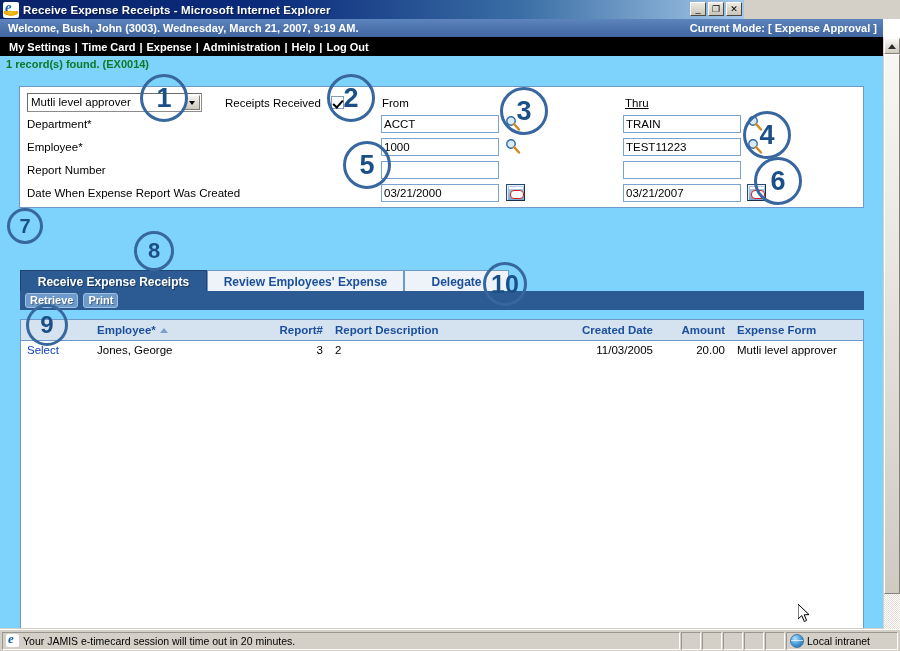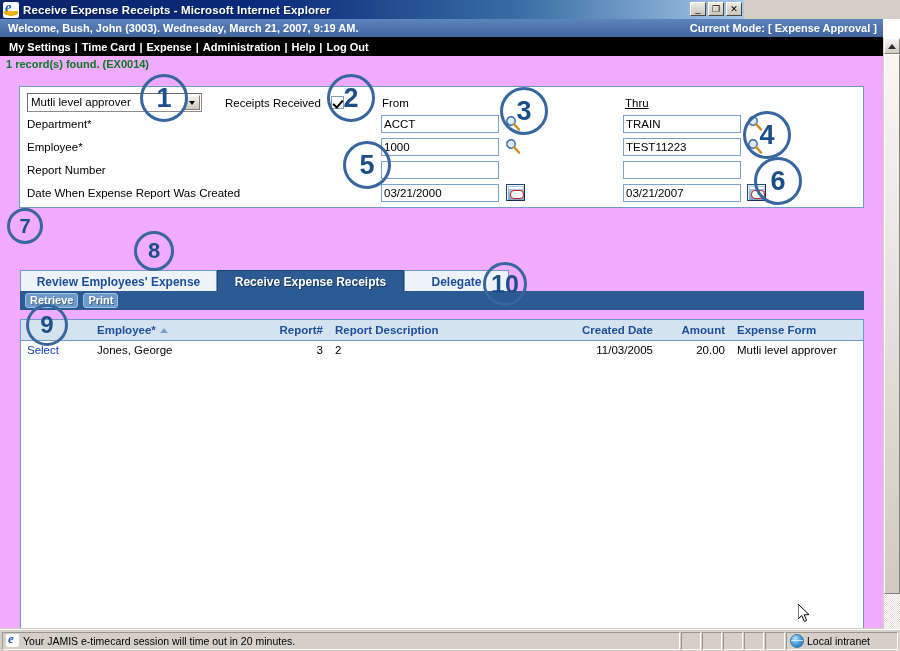--- a/index.html
+++ b/index.html
@@ -100,21 +100,21 @@
   }
   #nav-bar .nav-sep {
     color: #ffffff; font-size: 11px; font-weight: bold;
     margin: 0 4px;
   }
 
   
   #page {
     position: absolute; left: 0; top: 37px;
     width: 883px; height: 572px;
-    background: #f0abfc;
+    background: #7dd3fc;
     overflow: hidden;
   }
 
   #record-msg {
     position: absolute; left: 6px; top: 2px;
     color: #0b7a26; font-size: 11px; font-weight: bold;
   }
 
   
   #criteria-panel {
@@ -519,25 +519,25 @@
 
         <span class="crit-label" style="left:7px; top:100px;">Date When Expense Report Was Created</span>
         <input class="txtfield" style="left: 361px; top: 97px; width: 118px;" value="03/21/2000">
         <span class="cal-icon" style="left:486px; top:97px;"></span>
         <input class="txtfield" style="left: 603px; top: 97px; width: 118px;" value="03/21/2007">
         <span class="cal-icon" style="left:727px; top:97px;"></span>
 
       </div>
 
       <div id="tabstrip">
+        <div class="tab active" style="width:187px;">
+          <span>Receive Expense Receipts</span>
+        </div>
         <div class="tab" style="width:197px;">
           <span>Review Employees' Expense</span>
-        </div>
-        <div class="tab active" style="width:187px;">
-          <span>Receive Expense Receipts</span>
         </div>
         <div class="tab" style="width:105px;">
           <span>Delegate</span>
         </div>
         <div class="tab-filler"></div>
       </div>
 
       <div id="toolbar">
         <div class="tbtn">Retrieve</div>
         <div class="tbtn">Print</div>

